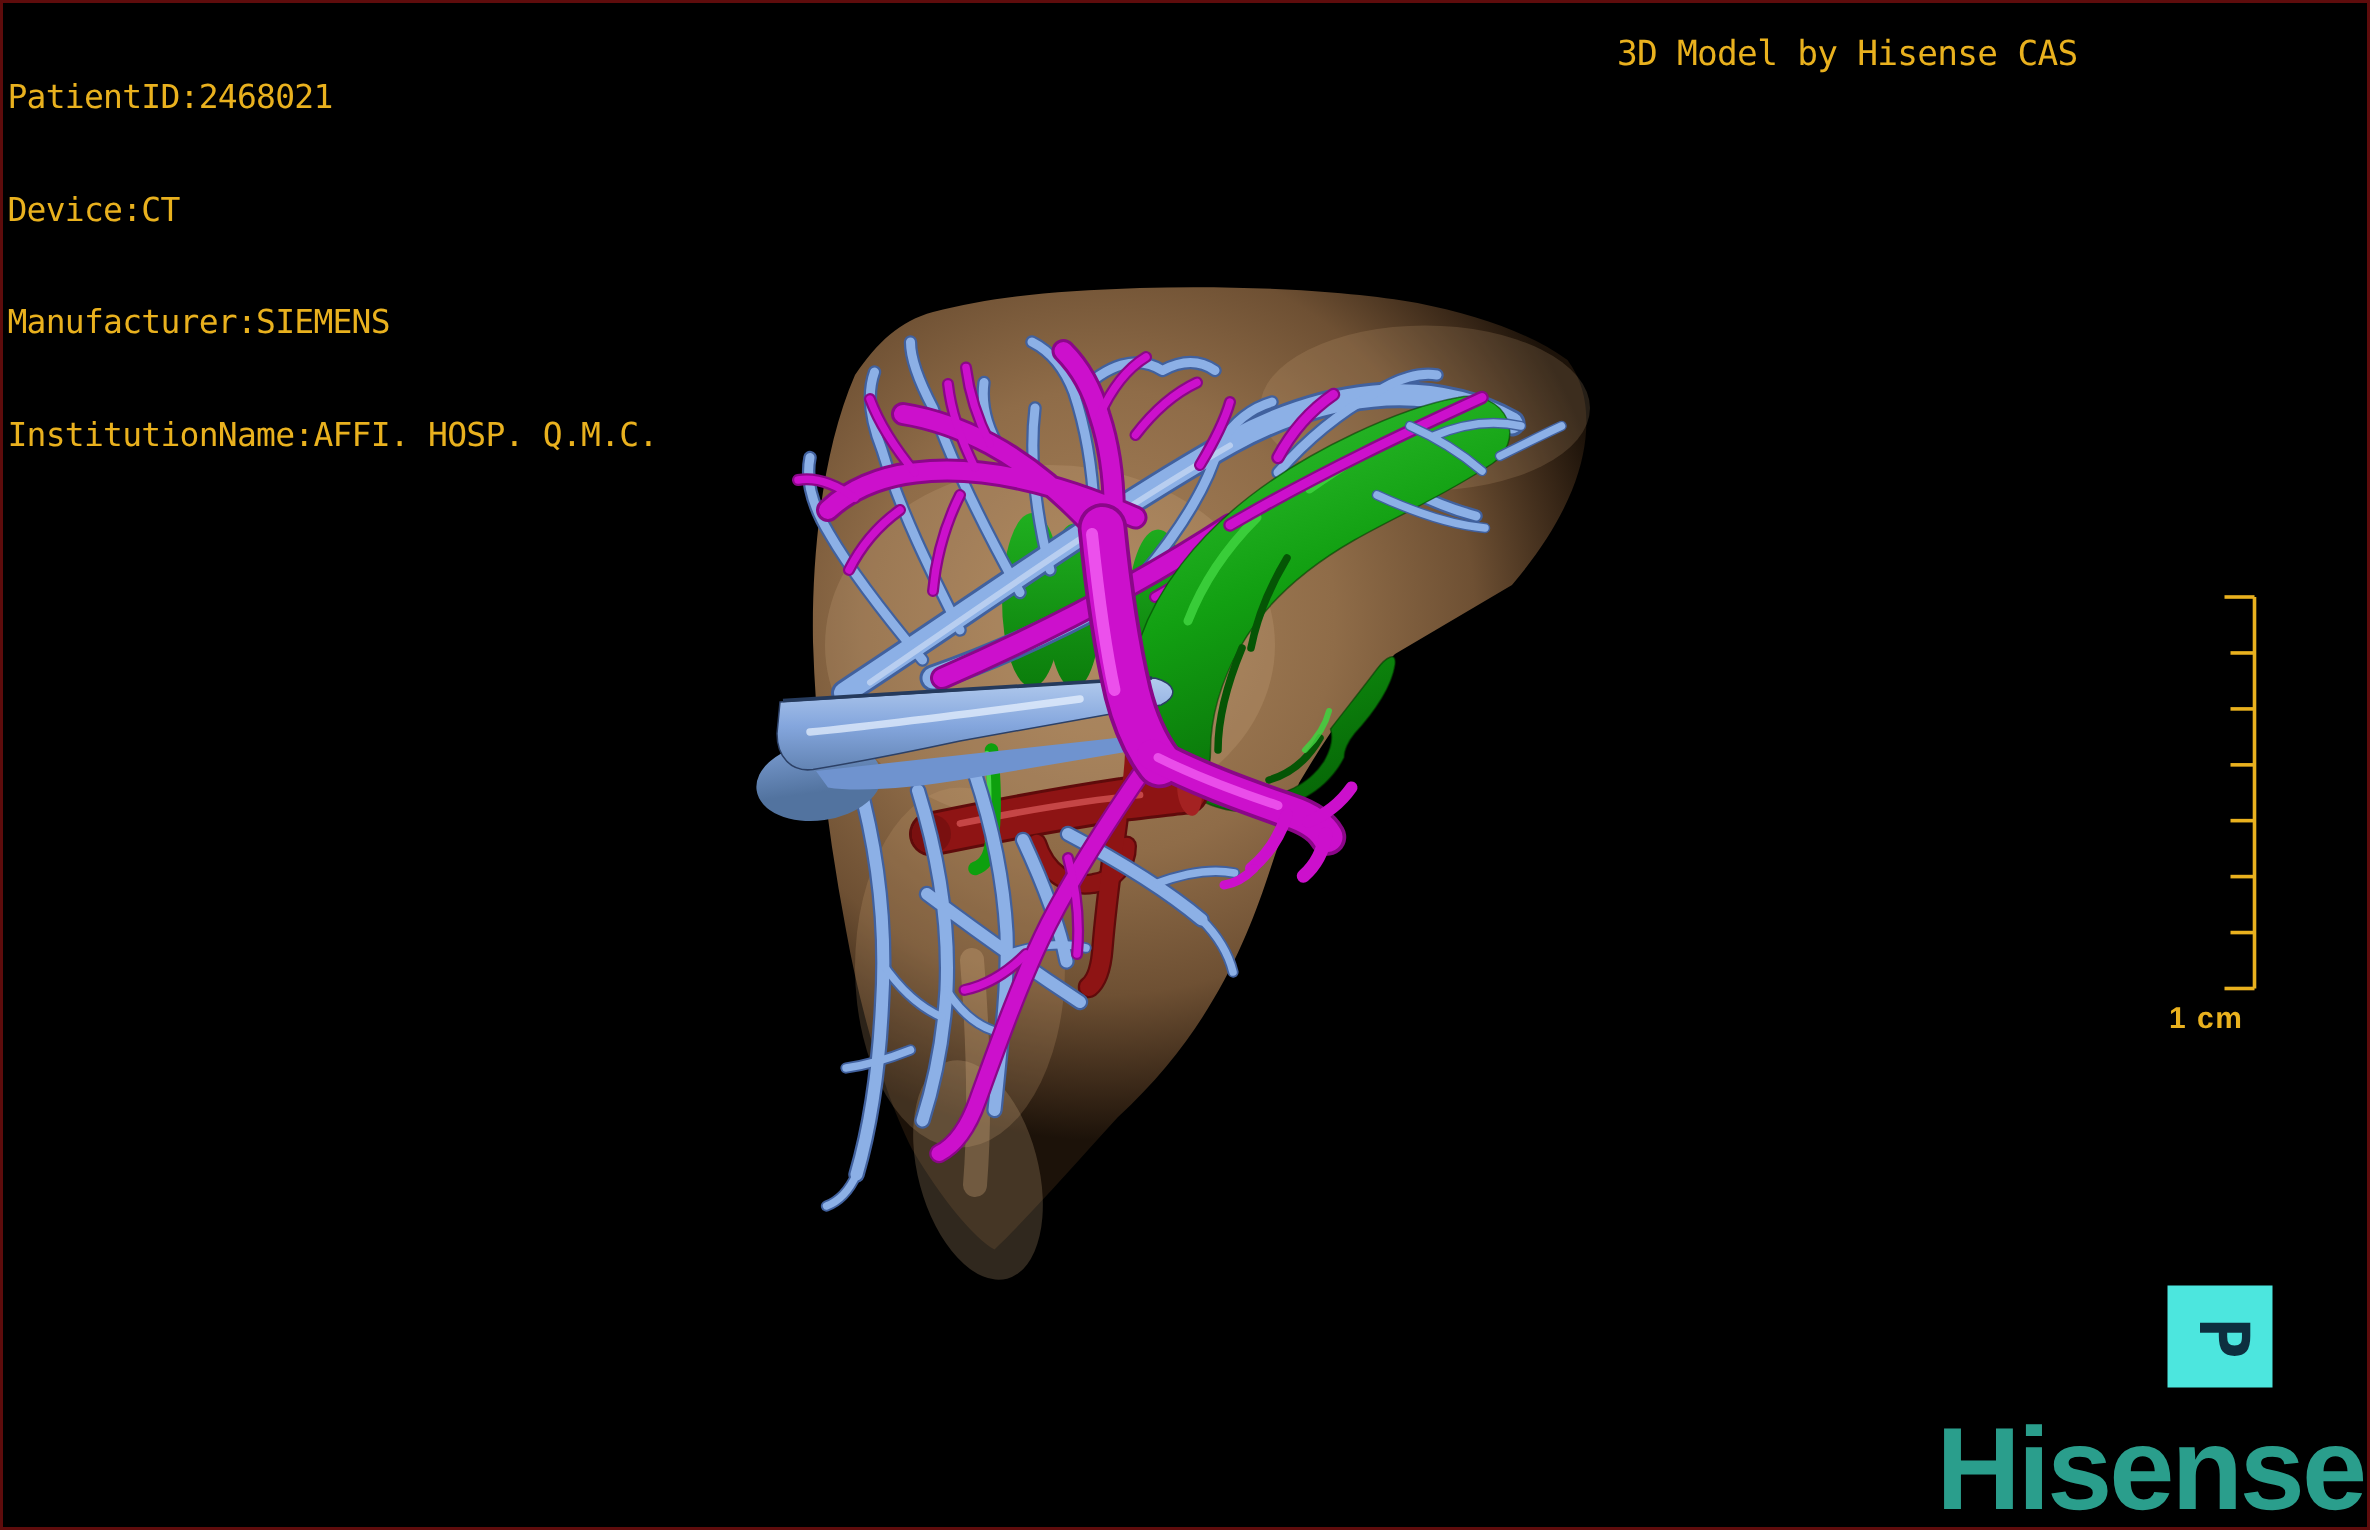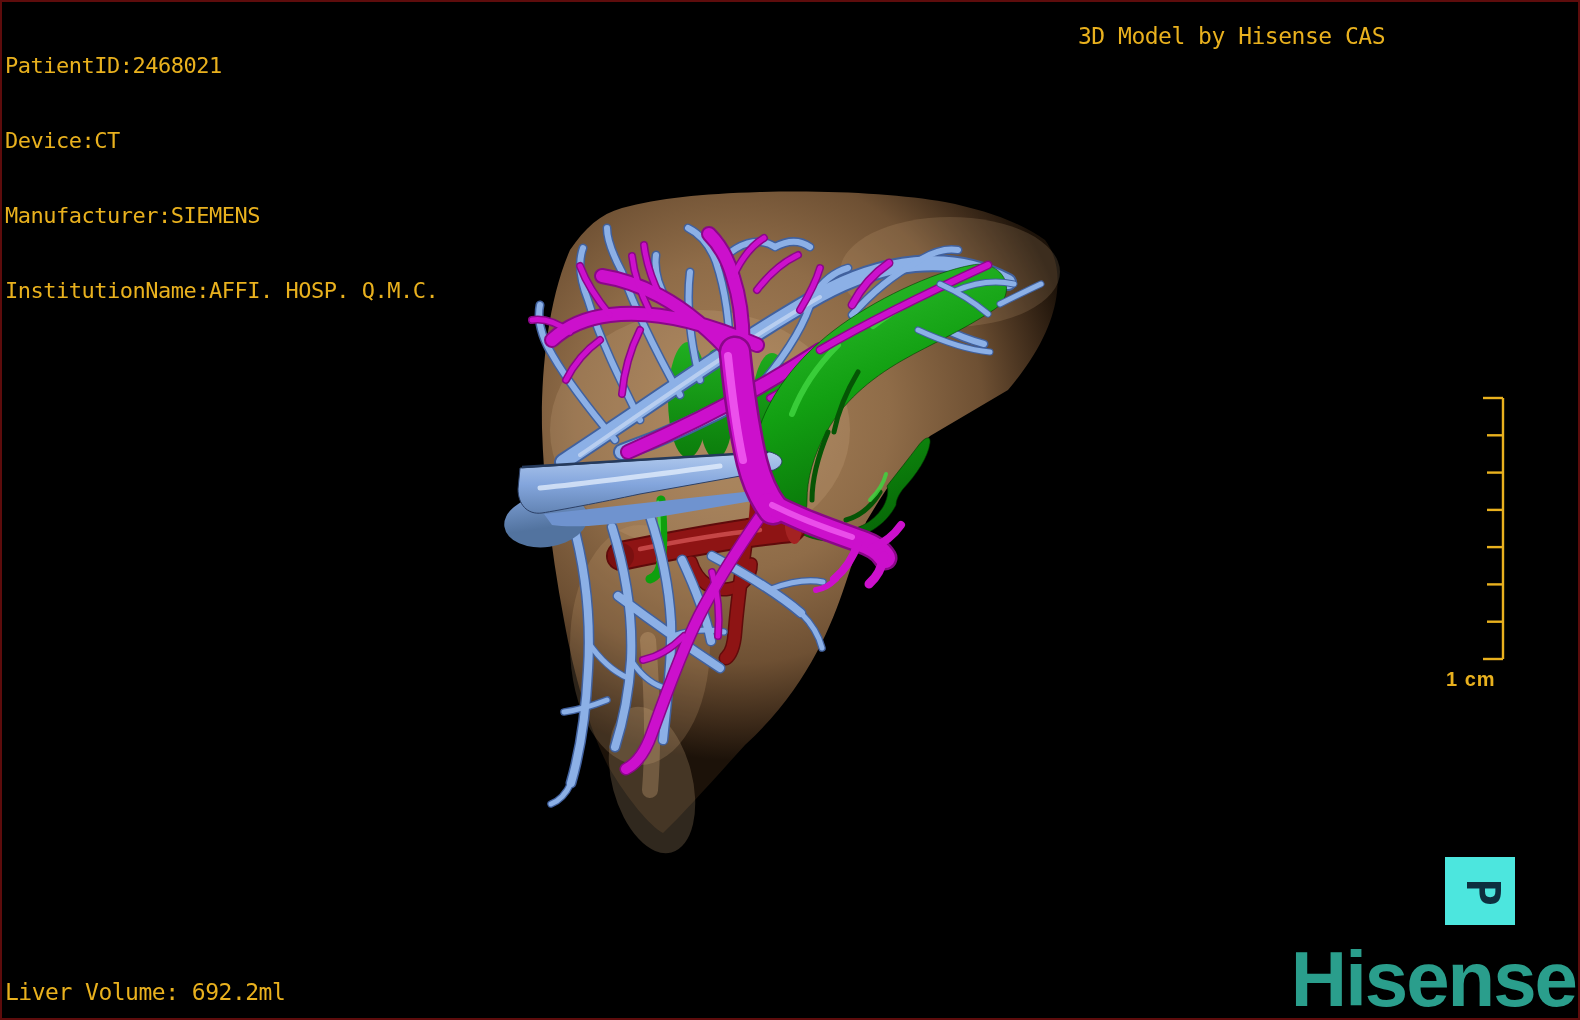--- a/index.html
+++ b/index.html
@@ -192,21 +192,20 @@
 
   <div class="overlay-text patient-info">
     <div>PatientID:2468021</div>
     <div>Device:CT</div>
     <div>Manufacturer:SIEMENS</div>
     <div>InstitutionName:AFFI. HOSP. Q.M.C.</div>
   </div>
 
   <div class="overlay-text watermark">3D Model by Hisense CAS</div>
 
-  <div class="overlay-text volume">Liver Volume: 692.2ml</div>
 
   <div class="scalebar">
     <svg width="40" height="280" viewBox="0 0 40 280">
       <g stroke-width="2.4" stroke="#e9b11e">
         <line x1="33" y1="6" x2="33" y2="267"></line>
         <line x1="13" y1="6" x2="33" y2="6"></line>
         <line x1="17" y1="43.3" x2="33" y2="43.3"></line>
         <line x1="17" y1="80.6" x2="33" y2="80.6"></line>
         <line x1="17" y1="117.9" x2="33" y2="117.9"></line>
         <line x1="17" y1="155.1" x2="33" y2="155.1"></line>

